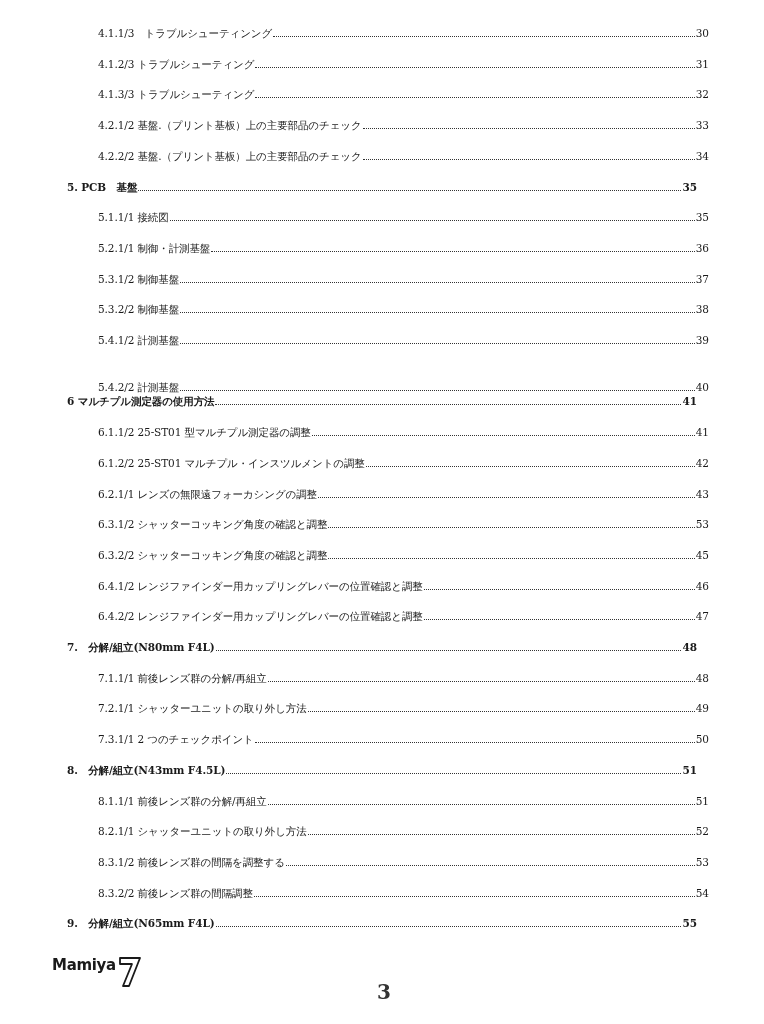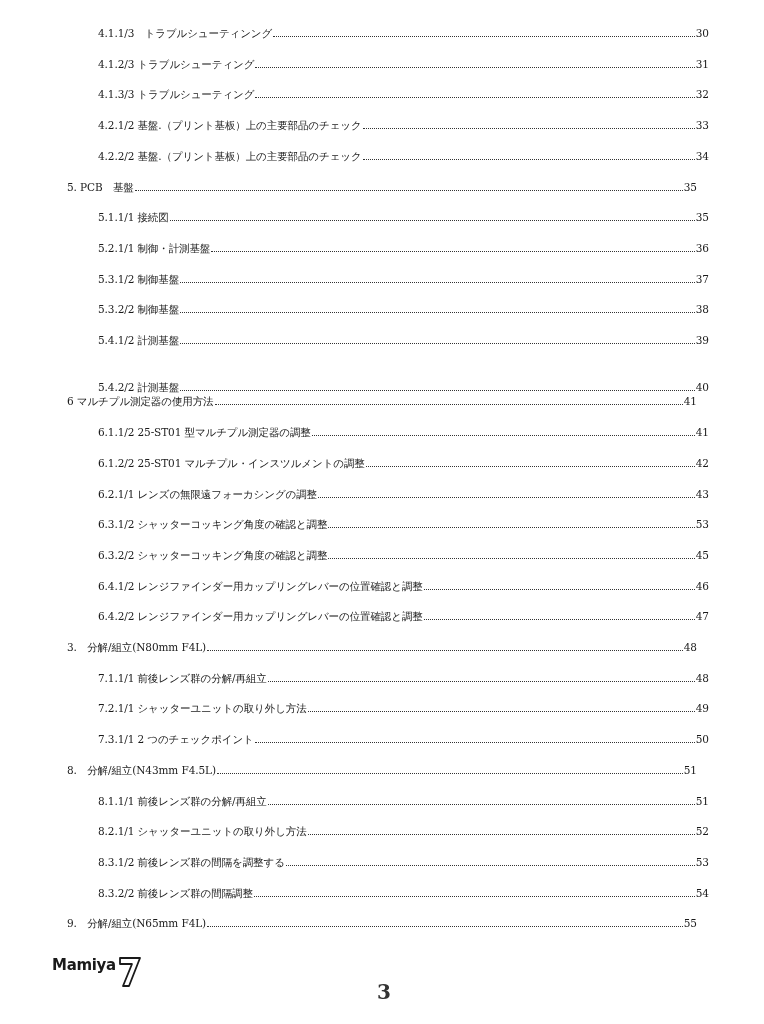--- a/index.html
+++ b/index.html
@@ -23,21 +23,21 @@
     }
     .toc-row {
       position: absolute;
       height: 18px;
       display: flex;
       align-items: flex-end;
       font-size: 10.5px;
       line-height: 14px;
       white-space: nowrap;
     }
-    .toc-row.level-1 { left: 67px; width: 630px; }
+    .toc-row.level-1 { left: 67px; width: 630px; font-weight: bold; }
     .toc-row.level-2 { left: 86px; width: 611px; margin-left: 12px; }
     .toc-label {
       flex: 0 0 auto;
       letter-spacing: -0.1px;
     }
     .toc-leader {
       flex: 1 1 auto;
       border-bottom: 1px dotted #333;
       margin: 0 1px 3px 1px;
       height: 1px;
@@ -176,21 +176,21 @@
     <span class="toc-label">6.4.1/2 レンジファインダー用カップリングレバーの位置確認と調整</span>
     <span class="toc-leader"></span>
     <span class="toc-page">46</span>
   </div>
   <div class="toc-row level-2" style="top:591.3px">
     <span class="toc-label">6.4.2/2 レンジファインダー用カップリングレバーの位置確認と調整</span>
     <span class="toc-leader"></span>
     <span class="toc-page">47</span>
   </div>
   <div class="toc-row level-1" style="top:622px">
-    <span class="toc-label">3.　分解/組立(N80mm F4L)</span>
+    <span class="toc-label">7.　分解/組立(N80mm F4L)</span>
     <span class="toc-leader"></span>
     <span class="toc-page">48</span>
   </div>
   <div class="toc-row level-2" style="top:652.7px">
     <span class="toc-label">7.1.1/1 前後レンズ群の分解/再組立</span>
     <span class="toc-leader"></span>
     <span class="toc-page">48</span>
   </div>
   <div class="toc-row level-2" style="top:683.4px">
     <span class="toc-label">7.2.1/1 シャッターユニットの取り外し方法</span>

